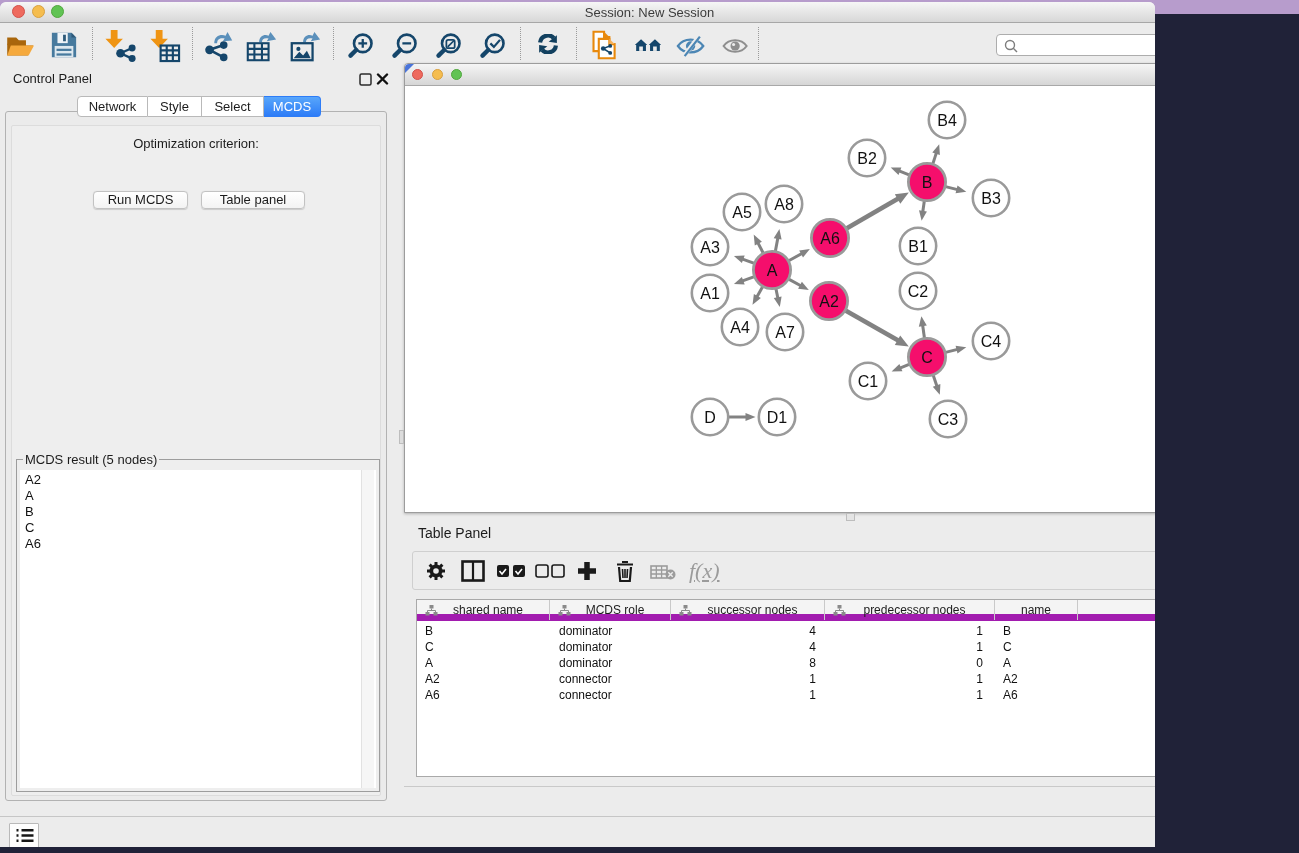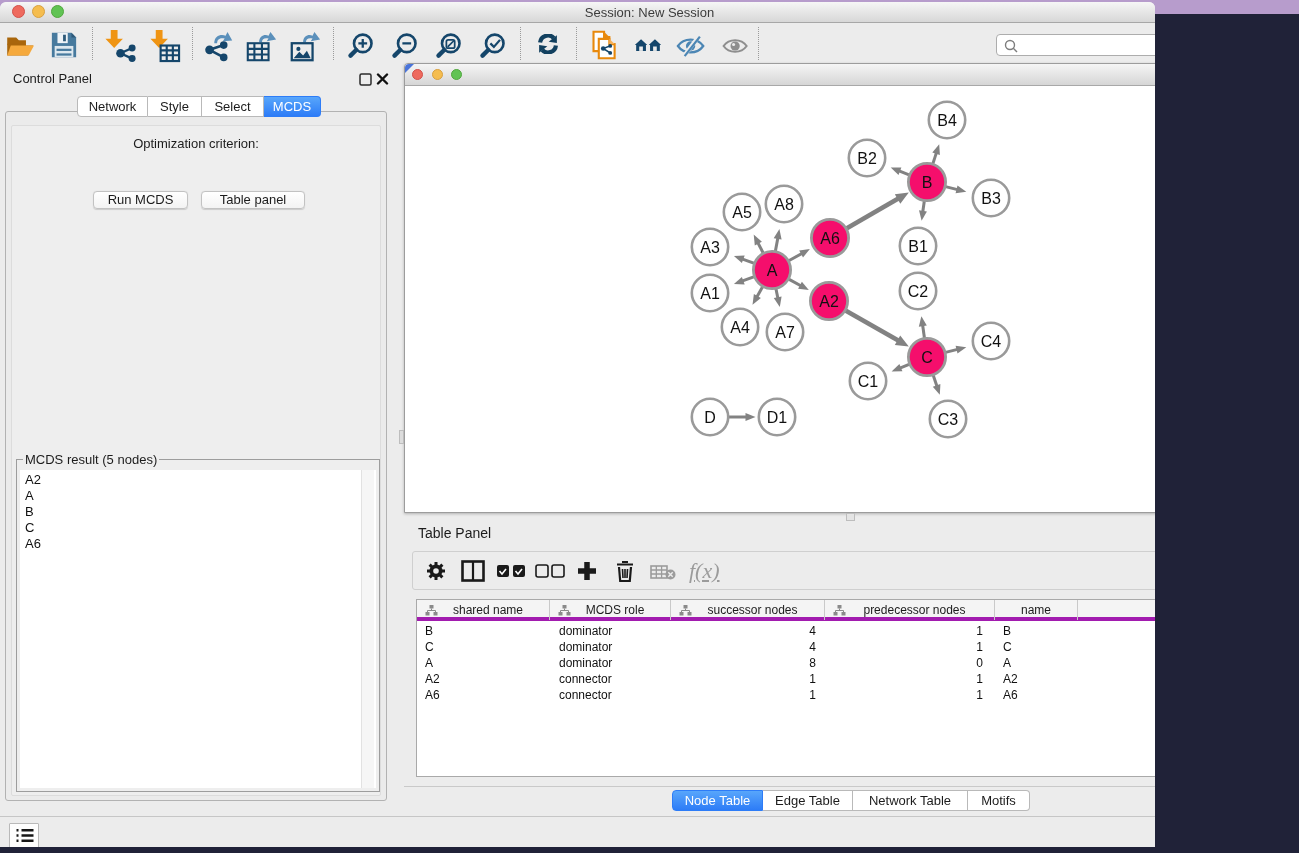--- a/index.html
+++ b/index.html
@@ -69,21 +69,21 @@
 #gcorner { position:absolute; left:0; top:0; width:0; height:0;
   border-top:9px solid #4a74d9; border-right:9px solid transparent; border-radius:4px 0 0 0; }
 #gcanvas { position:absolute; left:0; top:22px; width:892px; height:426px; background:#fff; }
 
 #tp-title { position:absolute; left:418px; top:523px; font-size:14px; color:#1c1c1c; }
 #tp-toolbar { position:absolute; left:412px; top:549px; width:875px; height:39px;
   border:1px solid #cfcfcf; border-radius:3px; background:#ececec; }
 #tp-table { position:absolute; left:416px; top:597px; width:874px; height:178px;
   background:#fff; border:1px solid #a9a9a9; }
 #tp-header { position:absolute; left:0; top:0; width:872px; height:21px;
-  background:#f4f4f4; border-bottom:4px solid #a21caf; }
+  background:#f4f4f4; border-bottom:7px solid #a21caf; }
 .th { position:absolute; top:0; height:20px; border-right:1px solid #c9c9c9;
   font-size:12px; color:#1c1c1c; text-align:center; line-height:20px; }
 .td { position:absolute; font-size:12px; color:#111; height:16px; line-height:16px; }
 #tp-tabs { position:absolute; left:672px; top:788px; height:21px; display:flex; z-index:5; }
 .tptab { height:21px; line-height:20px; font-size:13px; color:#1c1c1c; text-align:center;
   background:#fff; border:1px solid #b9b9b9; border-left:none; }
 .tptab.first { border-left:1px solid #b9b9b9; border-radius:4px 0 0 4px; }
 .tptab.last { border-radius:0 4px 4px 0; }
 .tptab.sel { background:linear-gradient(#58a6fb,#2d7cf7); color:#fff; border-color:#2d7cf7; }
 #tp-line { position:absolute; left:404px; top:784px; width:895px; height:0;
@@ -468,26 +468,20 @@
   <div class="td" style="left:300px;top:71px;width:99px;text-align:right;">1</div>
   <div class="td" style="left:470px;top:71px;width:96px;text-align:right;">1</div>
   <div class="td" style="left:586px;top:71px;">A2</div>
   <div class="td" style="left:8px;top:87px;">A6</div>
   <div class="td" style="left:142px;top:87px;">connector</div>
   <div class="td" style="left:300px;top:87px;width:99px;text-align:right;">1</div>
   <div class="td" style="left:470px;top:87px;width:96px;text-align:right;">1</div>
   <div class="td" style="left:586px;top:87px;">A6</div>
 </div>
 <div id="tp-line"></div>
-<div id="tp-tabs">
-  <div class="tptab first sel" style="width:91px">Node Table</div>
-  <div class="tptab" style="width:90px">Edge Table</div>
-  <div class="tptab" style="width:115px">Network Table</div>
-  <div class="tptab last" style="width:62px">Motifs</div>
-</div>
 
 <div id="statusbar">
   <div id="sb-left">
     <svg style="position:absolute;left:6px;top:4px" width="18" height="15" viewBox="0 0 18 15">
       <g stroke="#161616" stroke-width="2.6">
         <path d="M0.5 2.2 h2 M5.5 2.2 h12 M0.5 7.5 h2 M5.5 7.5 h12 M0.5 12.8 h2 M5.5 12.8 h12"></path>
       </g>
     </svg>
   </div>
   <div id="sb-mem"><div class="dot"></div>Memory</div>

